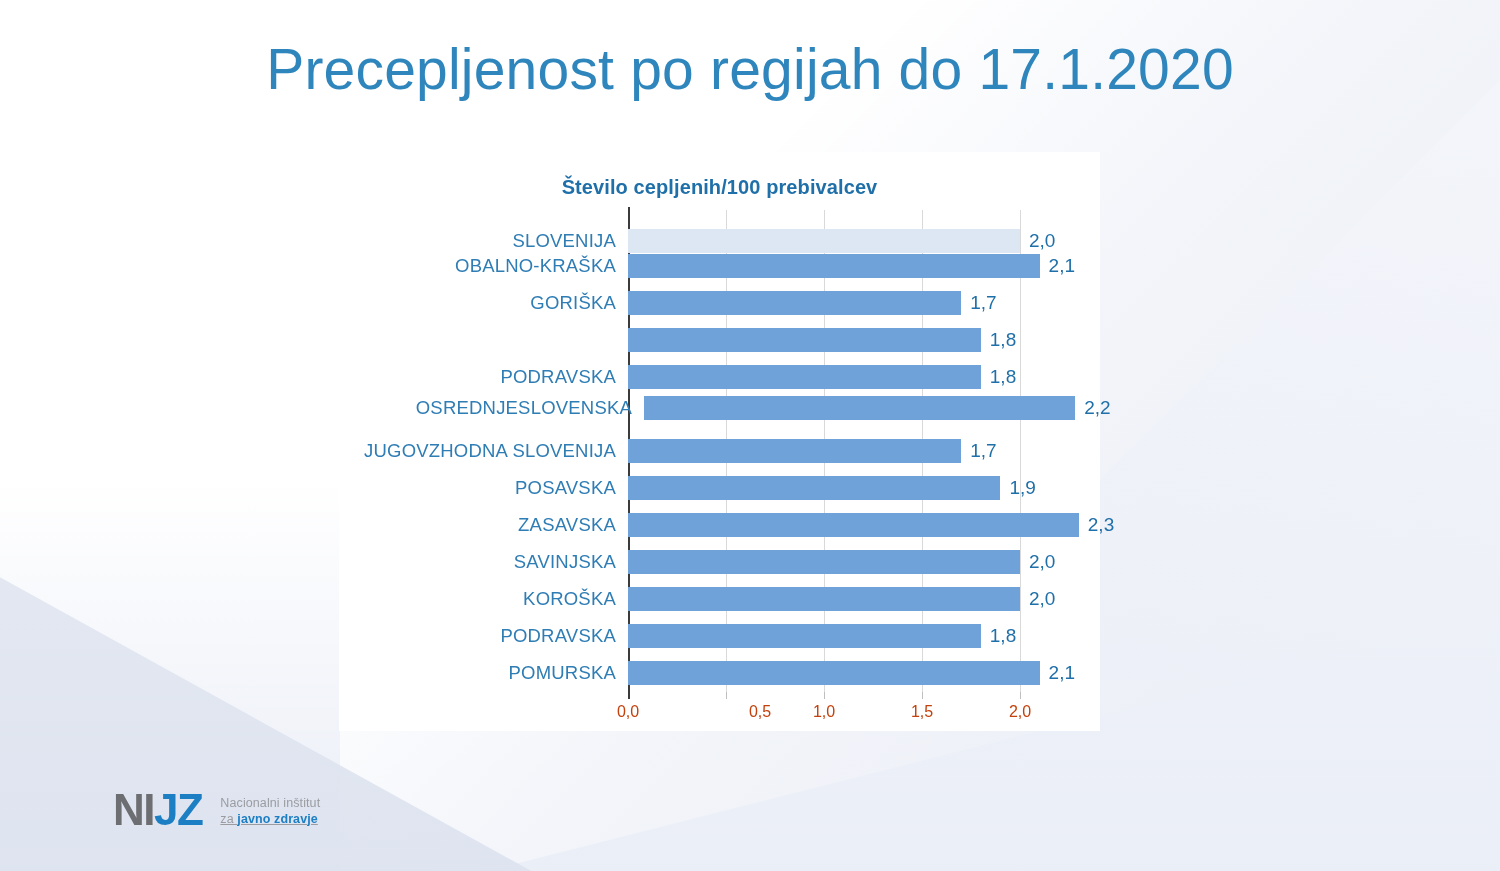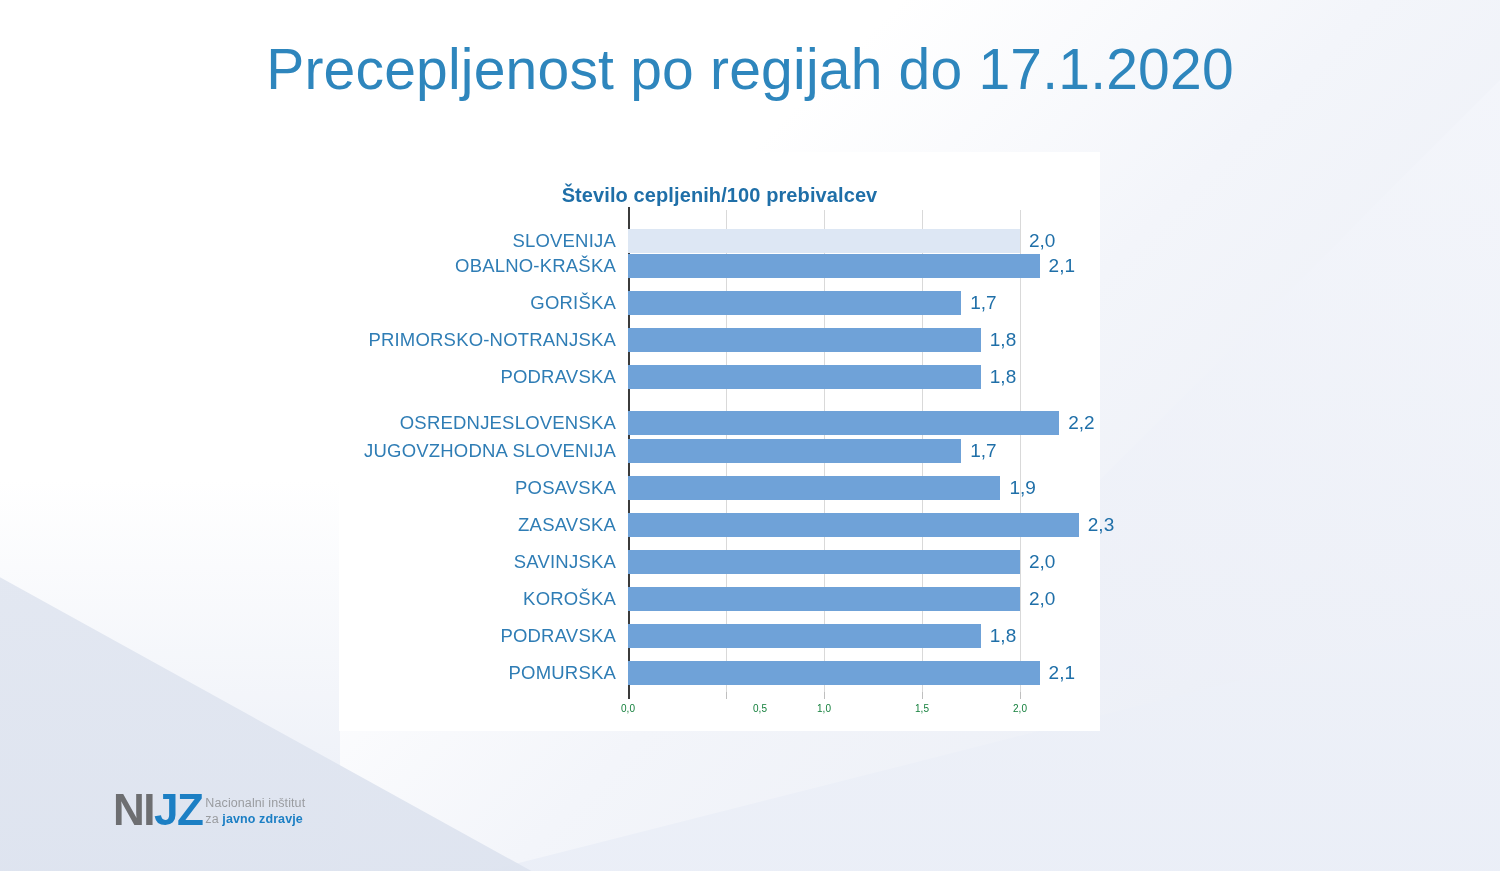--- a/index.html
+++ b/index.html
@@ -52,21 +52,21 @@
     white-space:nowrap;
   }
 
   
   #chart-card{
     position:absolute;left:339px;top:152px;width:761px;height:579px;
     background:#ffffff;
     box-shadow:0 0 0 0 rgba(0,0,0,0);
   }
   #chart-title{
-    position:absolute;left:0;top:32px;width:761px;
+    position:absolute;left:0;top:24px;width:761px;
     text-align:center;
     color:#1f6fa8;
     font-size:20px;font-weight:bold;
     letter-spacing:.1px;
     white-space:nowrap;
   }
 
   
   #plot{
     position:absolute;
@@ -101,36 +101,36 @@
   }
 
   
   #xaxis{
     position:absolute;left:289px;top:540px;width:392px;height:40px;
   }
   .tick-mark{position:absolute;top:0;width:1px;height:7px;background:#bfbfbf;}
   .tick-mark.zero{background:#3b3b3b;width:2px;}
   .tick-label{
     position:absolute;top:11px;transform:translateX(-50%);
-    color:#15803d;font-size:10px;white-space:nowrap;
+    color:#c2410c;font-size:16px;white-space:nowrap;
   }
 
   
   #logo{
-    position:absolute;left:113px;top:788px;display:flex;align-items:center;gap:3px;
+    position:absolute;left:113px;top:788px;display:flex;align-items:center;gap:18px;
   }
   #logo-mark{
     font-size:44px;font-weight:bold;letter-spacing:-1.5px;line-height:1;
     font-family:"Liberation Sans", sans-serif;
   }
   #logo-mark .ni{color:#6d6e71;}
   #logo-mark .jz{color:#1c7fc4;}
   #logo-tag{line-height:1.22;padding-top:3px;}
   #logo-tag .l1{font-size:12.5px;color:#9a9ca0;display:block;letter-spacing:.1px;}
-  #logo-tag .l2{font-size:12.5px;color:#9a9ca0;display:block;letter-spacing:.1px;}
+  #logo-tag .l2{font-size:12.5px;color:#9a9ca0;display:block;letter-spacing:.1px;text-decoration:underline;}
   #logo-tag .l2 b{color:#1c7fc4;font-weight:bold;}
 </style>
 </head>
 <body>
 
 <div id="slide">
   <div class="bg-soft-left"></div>
   <div class="bg-diag-right"></div>
   <div class="bg-diag-bottom"></div>
   <div class="bg-diag-left"></div>
@@ -158,30 +158,29 @@
             <div class="cat-label">OBALNO-KRAŠKA</div>
             <div class="bar" style="width: 411.6px;"></div>
             <div class="val-label" style="left: 420.6px;">2,1</div>
           </div>
           <div class="row" style="top: 74.1538px; height: 37.0769px;">
             <div class="cat-label">GORIŠKA</div>
             <div class="bar" style="width: 333.2px;"></div>
             <div class="val-label" style="left: 342.2px;">1,7</div>
           </div>
           <div class="row" style="top: 111.231px; height: 37.0769px;">
-            <div class="cat-label">PRIMORSKO-NOTRANJSKA</div>
             <div class="bar" style="width: 352.8px;"></div>
             <div class="val-label" style="left: 361.8px;">1,8</div>
           </div>
           <div class="row" style="top: 148.308px; height: 37.0769px;">
             <div class="cat-label">PODRAVSKA</div>
             <div class="bar" style="width: 352.8px;"></div>
             <div class="val-label" style="left: 361.8px;">1,8</div>
           </div>
-          <div class="row" style="top: 194px; height: 37.0769px;">
+          <div class="row" style="top: 179px; height: 37.0769px; margin-left: 16px;">
             <div class="cat-label">OSREDNJESLOVENSKA</div>
             <div class="bar" style="width: 431.2px;"></div>
             <div class="val-label" style="left: 440.2px;">2,2</div>
           </div>
           <div class="row" style="top: 222.462px; height: 37.0769px;">
             <div class="cat-label">JUGOVZHODNA SLOVENIJA</div>
             <div class="bar" style="width: 333.2px;"></div>
             <div class="val-label" style="left: 342.2px;">1,7</div>
           </div>
           <div class="row" style="top: 259.538px; height: 37.0769px;">

